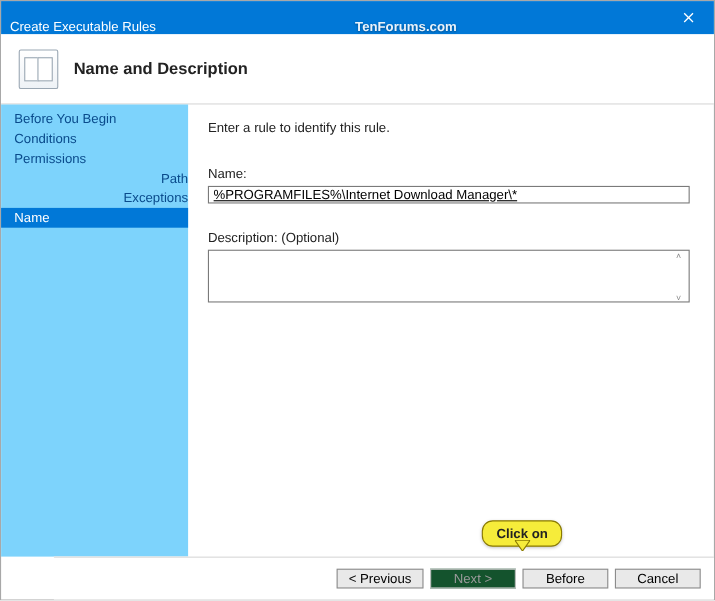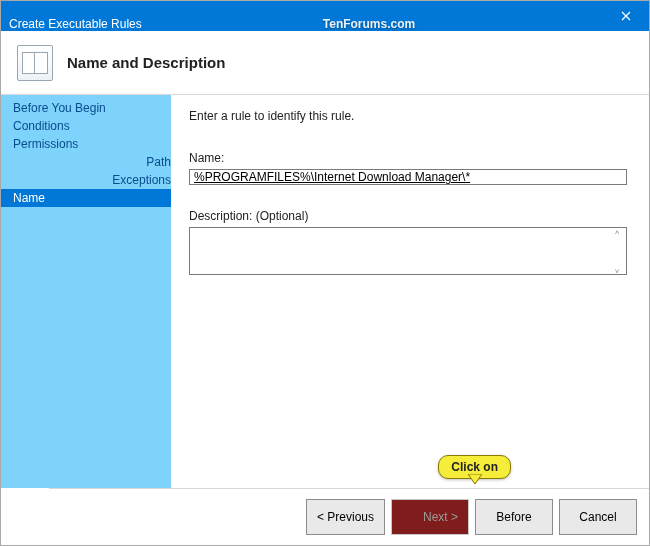--- a/index.html
+++ b/index.html
@@ -25,22 +25,22 @@
   .main { flex:1; padding: 14px 22px 10px 18px; font-size:12px; color:#222; display:flex; flex-direction:column; }
   .instr { margin-bottom: 28px; }
   .field-label { margin-bottom: 4px; }
   .textbox { width: 100%; border:1px solid #7a7a7a; font-size:12px; padding: 2px 4px; height: 16px; background:#fff;text-decoration:underline; }
   .desc-wrap { margin-top: 24px; }
   .textarea-wrap { position:relative; }
   .textarea { width:100%; height:48px; border:1px solid #7a7a7a; font-size:12px; padding:2px 4px; resize:none; background:#fff; }
   .scroll-arrows { position:absolute; right:3px; top:2px; bottom:2px; width:14px; display:flex; flex-direction:column; justify-content:space-between; pointer-events:none; }
   .scroll-arrows span { font-size:8px; color:#888; line-height:1; text-align:center; }
   .footer { border-top:1px solid #d8d8d8; padding: 10px 12px; display:flex; justify-content:flex-end; gap:6px; background:#fff; position:relative;margin-left:48px; }
-  .btn { min-width: 78px; height: 36px; font-size:12px; border:1px solid #8c8c8c; background:#e9e9e9; padding: 0 10px; cursor:default; }
-  .btn:disabled { color:#9a9a9a; background:#7f1d1d; border-color:#c8c8c8;text-align:right; }
+  .btn { min-width: 78px; height: 18px; font-size:12px; border:1px solid #8c8c8c; background:#e9e9e9; padding: 0 10px; cursor:default; }
+  .btn:disabled { color:#9a9a9a; background:#14532d; border-color:#c8c8c8; }
   .callout { position:absolute; top:-34px; right: 138px; }
   .callout .bubble { background:#f6ec3a; border:1px solid #8a7a00; border-radius:10px; padding:4px 12px; font-size:12px; font-weight:700; color:#222; box-shadow: 0 1px 3px rgba(0,0,0,.25); white-space:nowrap; }
   .callout .tail { position:absolute; left:50%; transform:translateX(-50%); bottom:-9px; }
   .callout .tail svg polygon { fill:#f6ec3a; stroke:#8a7a00; stroke-width:1; }
 </style>
 </head>
 <body>
 
 <div class="window">
 

